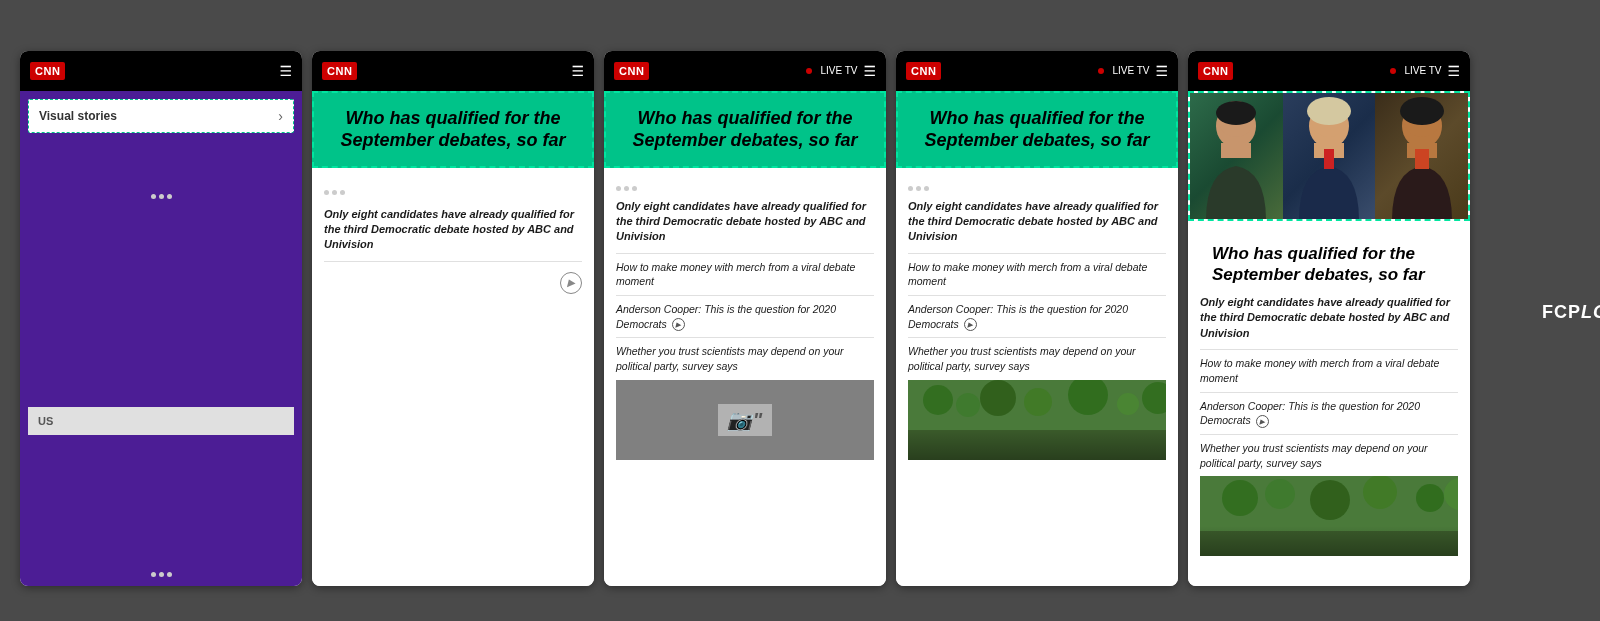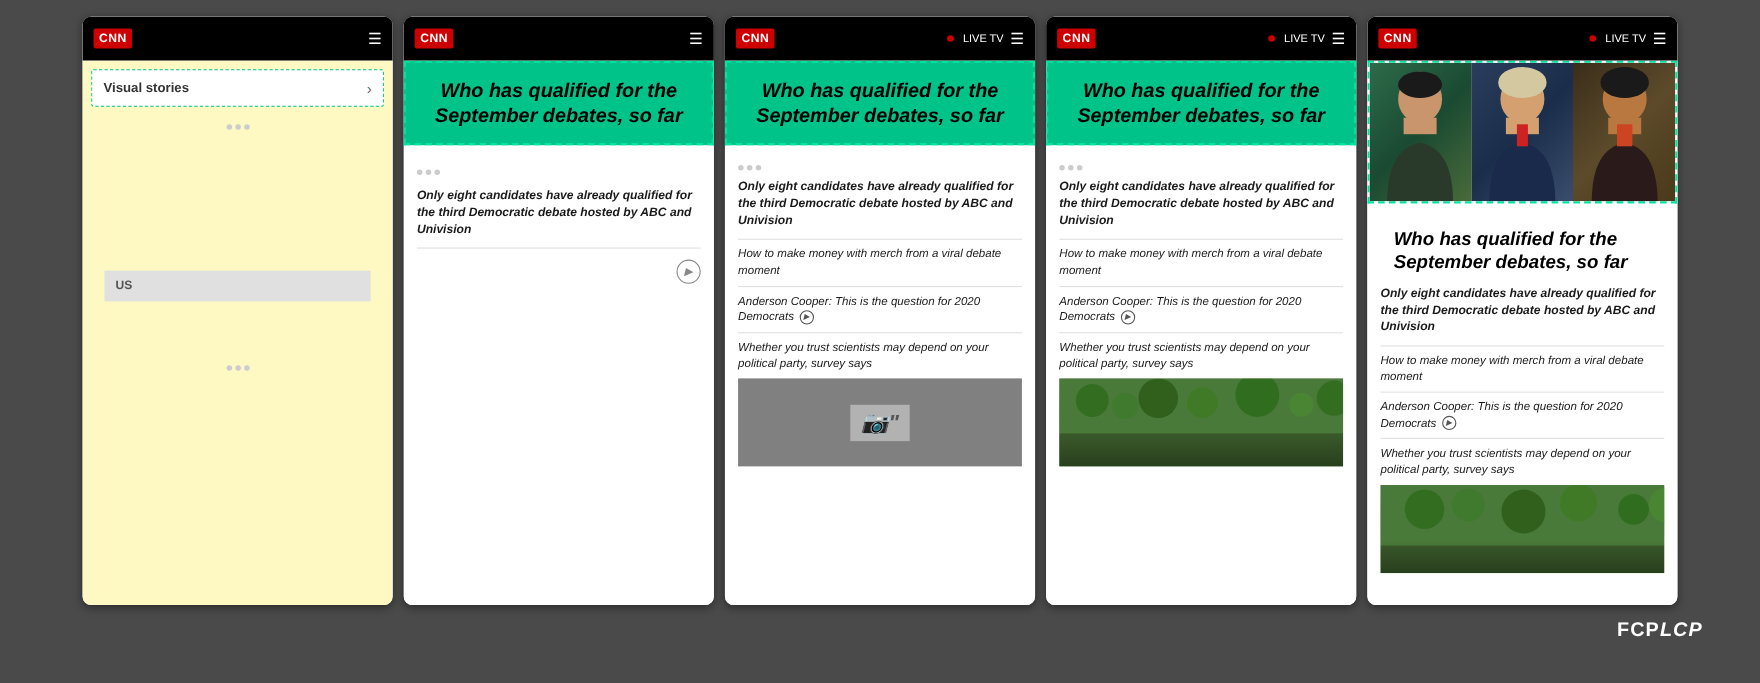--- a/index.html
+++ b/index.html
@@ -79,24 +79,25 @@
     }
 
     .hamburger-icon {
       color: #fff;
       font-size: 14px;
       cursor: pointer;
     }
 
     
     .phone1-content {
-      background: #fef9c3;
+      background: #4c1d95;
       height: calc(100% - 40px);
       display: flex;
       flex-direction: column;
+      justify-content: space-between;
     }
 
     .visual-stories-bar {
       background: #fff;
       border: 1.5px dashed #00c389;
       margin: 8px;
       padding: 8px 10px;
       display: flex;
       align-items: center;
       justify-content: space-between;
@@ -116,21 +117,21 @@
 
     .dot {
       width: 5px;
       height: 5px;
       background: #ccc;
       border-radius: 50%;
     }
 
     .us-section {
       background: #e0e0e0;
-      margin: 20px;
+      margin: 8px;
       padding: 8px 10px;
       font-size: 11px;
       font-weight: bold;
       color: #555;
     }
 
     
     .phone-article-content {
       background: #fff;
       height: calc(100% - 40px);
@@ -282,21 +283,21 @@
       bottom: 0;
       left: 0;
       right: 0;
       height: 30px;
       background: linear-gradient(to bottom, transparent, rgba(0,0,0,0.3));
     }
   </style>
 </head>
 <body>
 
-<div style="width:1600px; height:621px; background:#4a4a4a; display:flex; flex-direction:column; align-items:center;">
+<div style="width:1600px; height:621px; background:#4a4a4a; display:flex; flex-direction:row; align-items:center;">
   <div class="screenshots-row">
 
     <div class="phone-frame">
 
       <div class="cnn-header">
         <span class="cnn-logo">CNN</span>
         <div class="cnn-header-right">
           <span class="hamburger-icon">☰</span>
         </div>
       </div>

